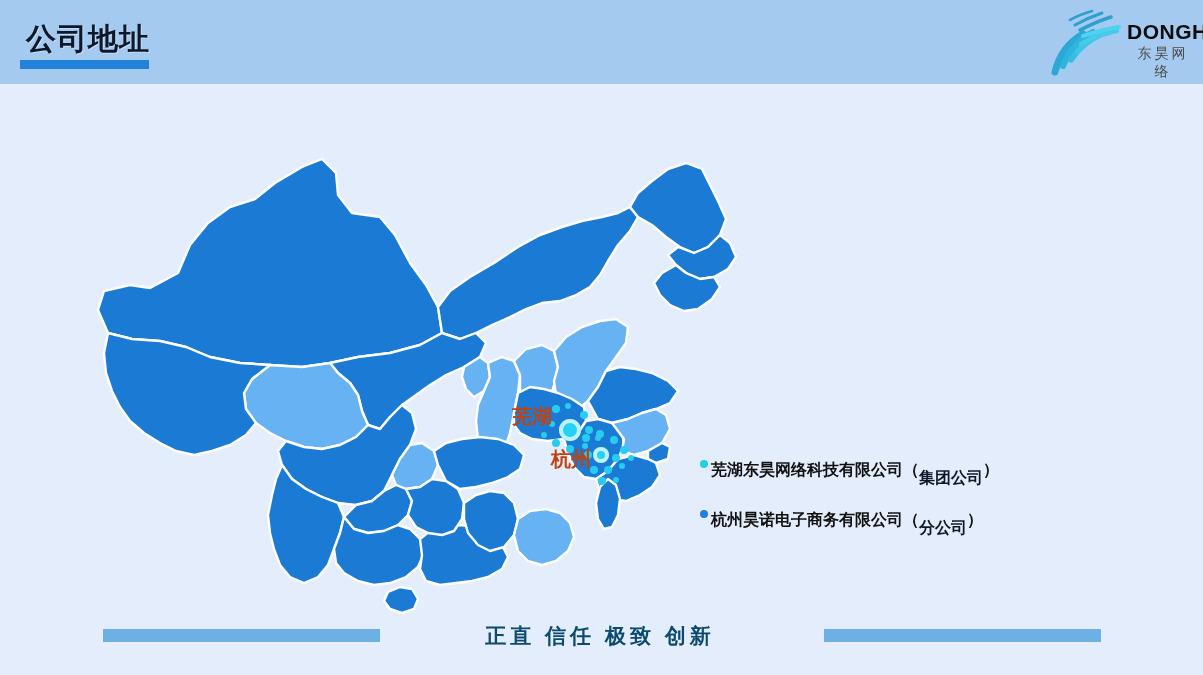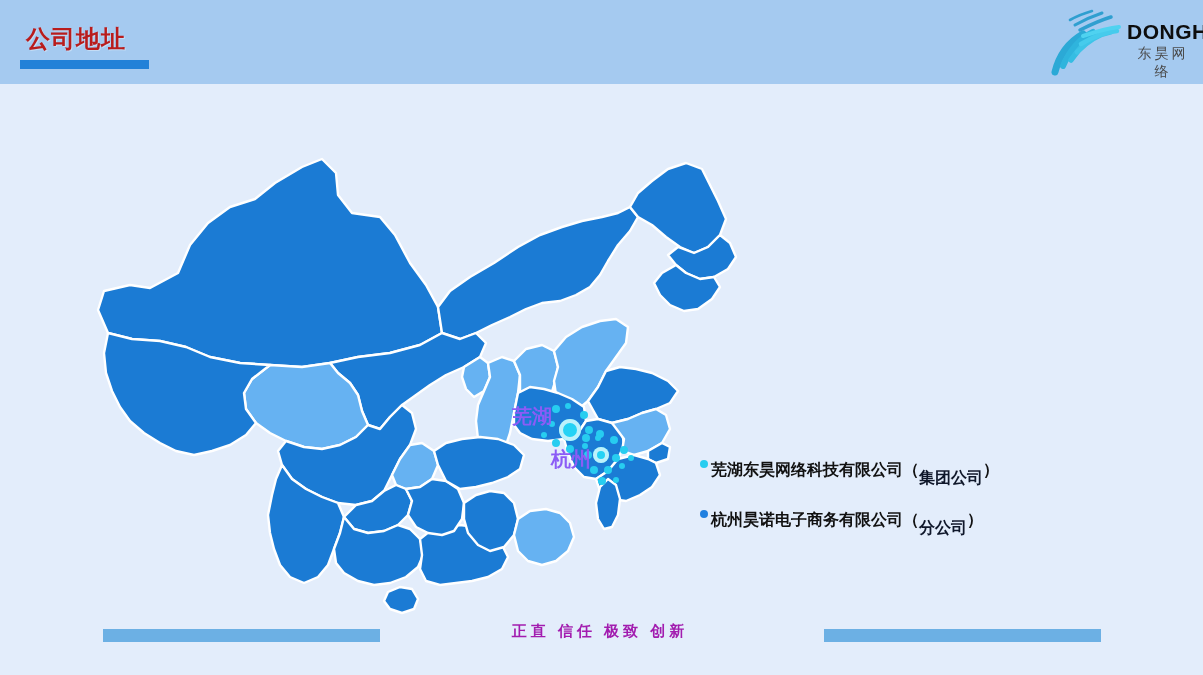--- a/index.html
+++ b/index.html
@@ -9,21 +9,21 @@
     font-family:"Liberation Sans","DejaVu Sans",sans-serif;
     overflow:hidden;position:relative;
   }
   
   #header{
     position:absolute;left:0;top:0;width:1203px;height:84px;
     background:#a5caf0;
   }
   #page-title{
     position:absolute;left:26px;top:20px;
-    font-size:24px;font-weight:bold;color:#b91c1c;
+    font-size:30px;font-weight:bold;color:#0f172a;
     letter-spacing:1px;line-height:38px;
     text-shadow:1px 1px 0 rgba(255,255,255,.35);
   }
   #title-underline{
     position:absolute;left:20px;top:60px;width:129px;height:9px;
     background:#2281d8;
   }
   
   #logo{
     position:absolute;right:12px;top:4px;width:176px;height:74px;
@@ -37,21 +37,21 @@
     position:absolute;left:120px;top:41px;
     font-size:14px;color:#4a4a4a;letter-spacing:3px;text-align:center;
   }
   
   #map-wrap{
     position:absolute;left:90px;top:95px;width:660px;height:520px;
   }
   #china-map{display:block;width:660px;height:520px;}
   
   .city-label{
-    position:absolute;font-size:20px;font-weight:bold;color:#8b5cf6;
+    position:absolute;font-size:20px;font-weight:bold;color:#c2410c;
     white-space:nowrap;letter-spacing:0px;
   }
   #label-wuhu{left:512px;top:403px;}
   #label-hangzhou{left:551px;top:446px;}
   
   .marker-dot{
     position:absolute;border-radius:50%;background:#27cdf0;
   }
   .marker-main{
     position:absolute;border-radius:50%;
@@ -68,21 +68,21 @@
     width:8px;height:8px;border-radius:50%;margin-right:3px;flex:0 0 auto;
   }
   .legend-red{color:#0f172a;margin-top:8px;}
   .legend-paren{color:#111;}
   
   .footer-bar{position:absolute;height:13px;background:#6cb0e4;top:629px;}
   #footer-bar-left{left:103px;width:277px;}
   #footer-bar-right{left:824px;width:277px;}
   #footer-slogan{
     position:absolute;left:455px;top:622px;width:290px;
-    text-align:center;font-size:15px;font-weight:bold;color:#a21caf;
+    text-align:center;font-size:21px;font-weight:bold;color:#0c4a6e;
     letter-spacing:4px;
   }
 </style>
 </head>
 <body>
 
 <div id="header">
   <div id="page-title">公司地址</div>
   <div id="title-underline"></div>
 

